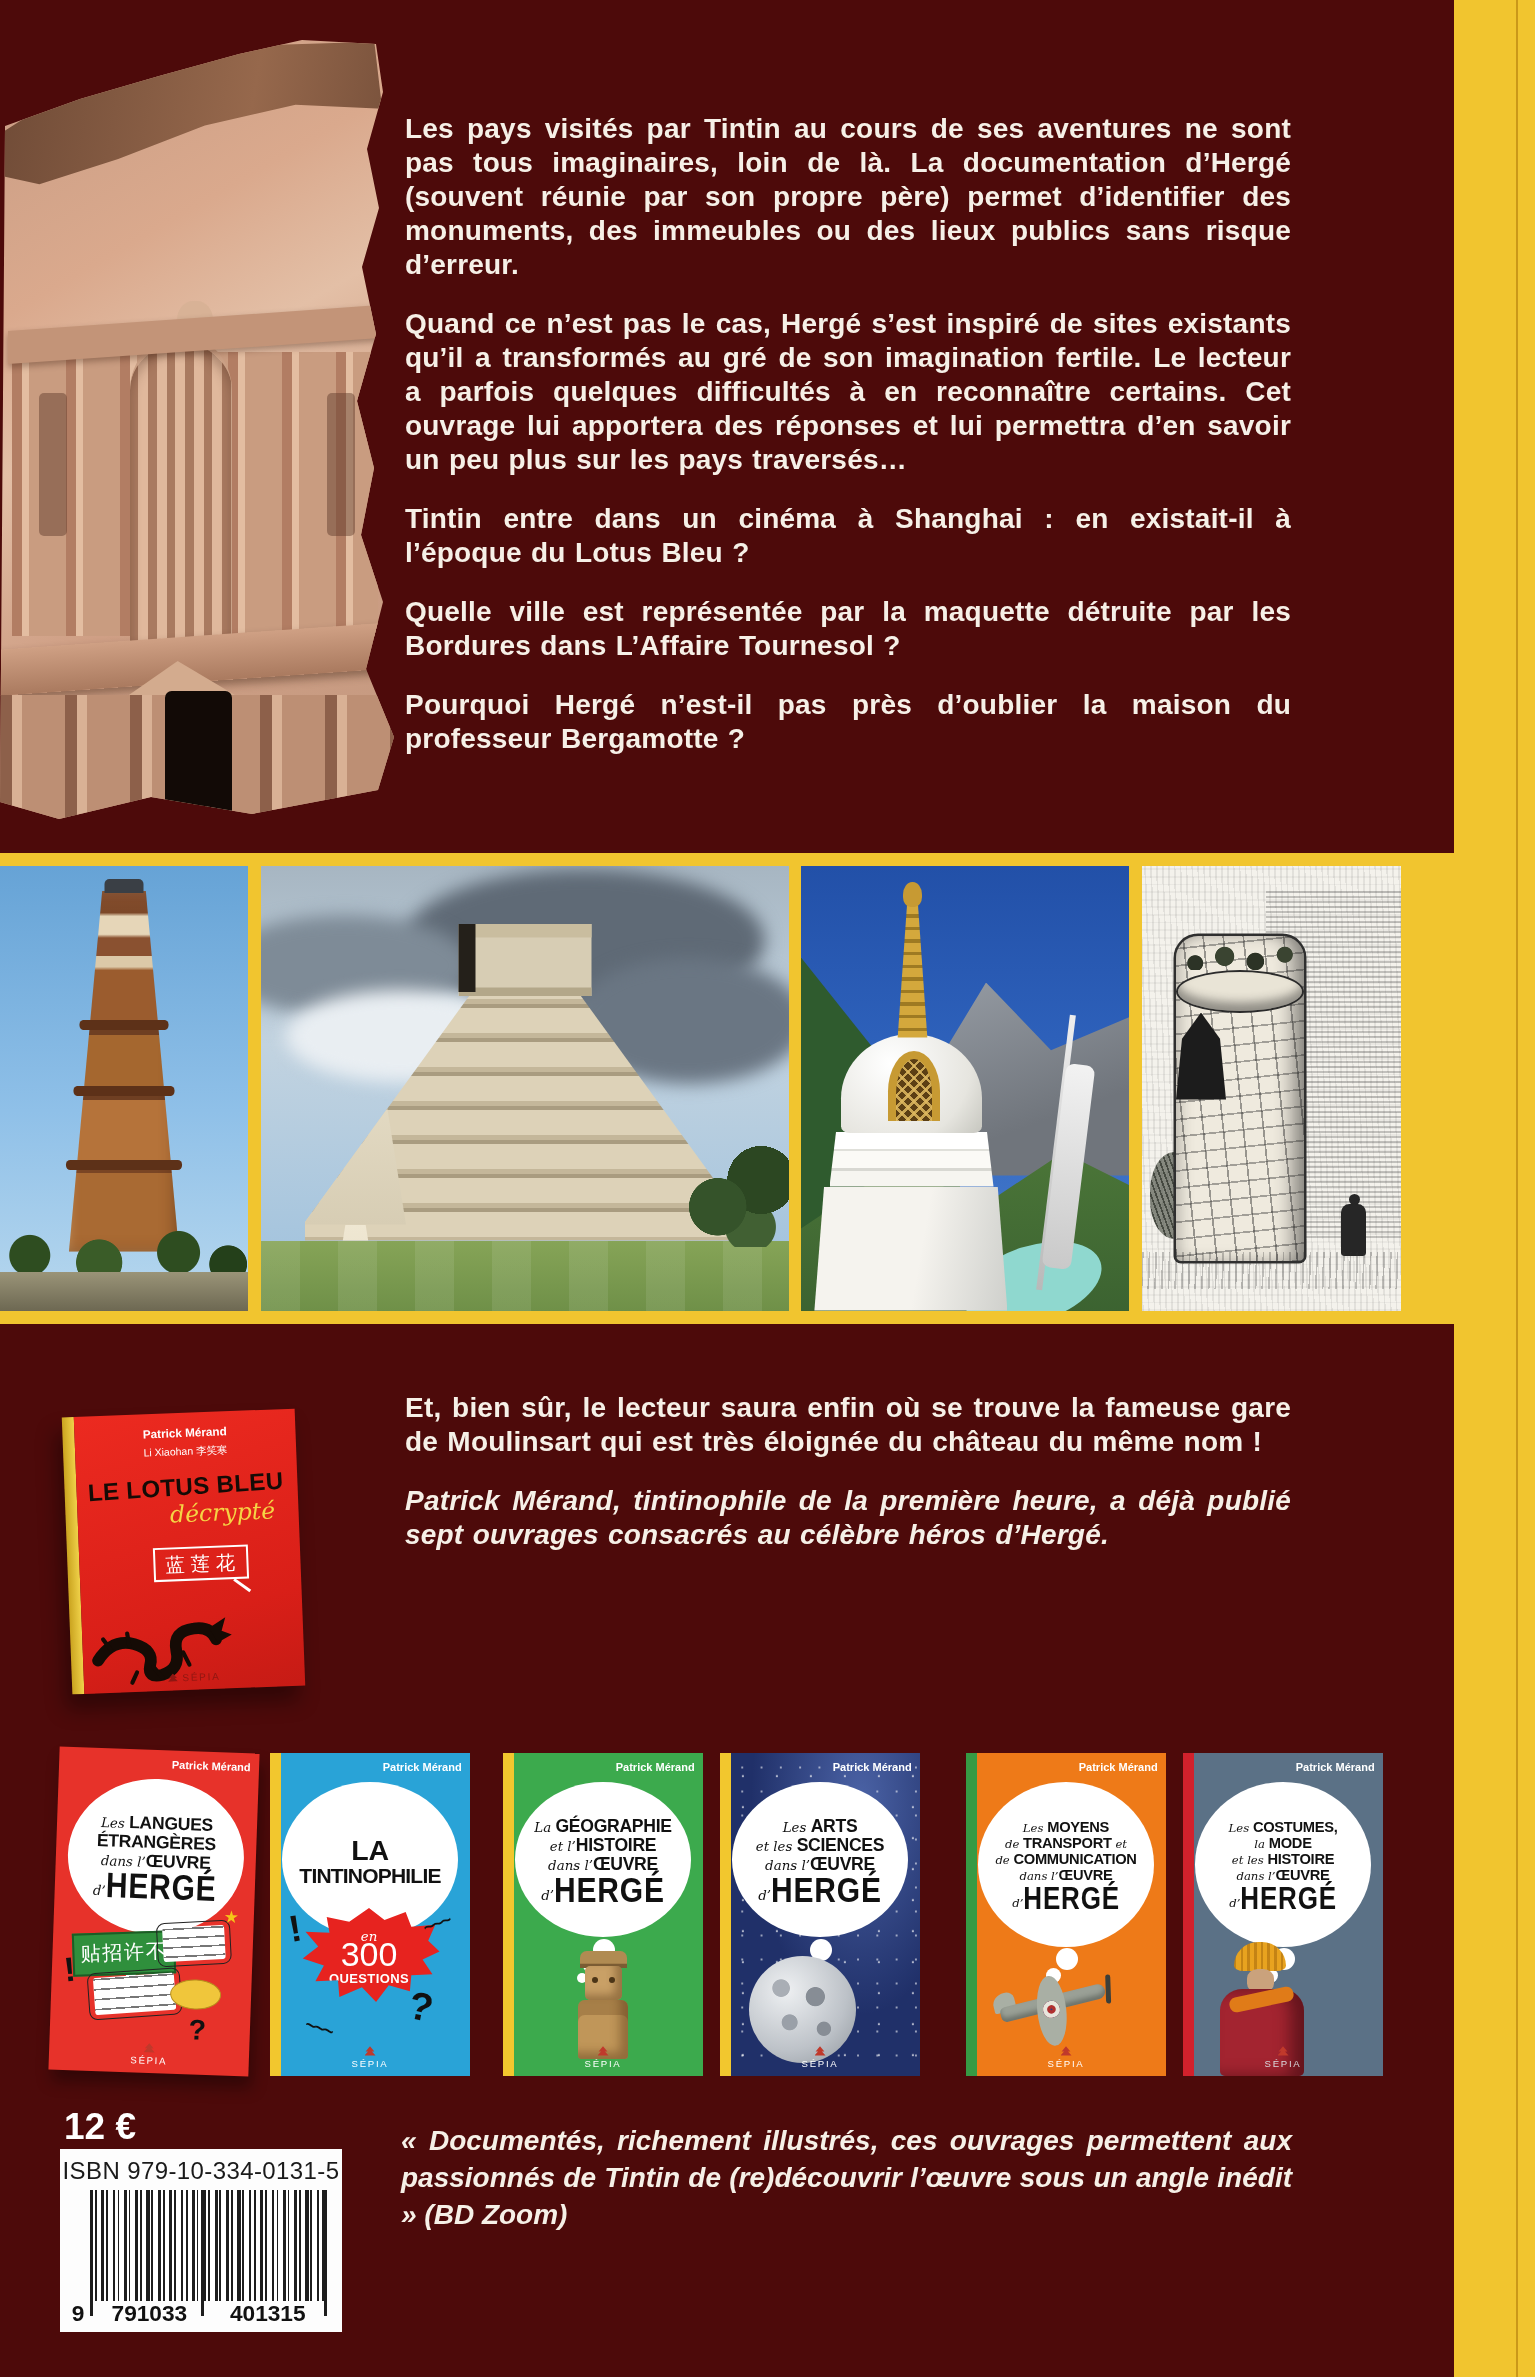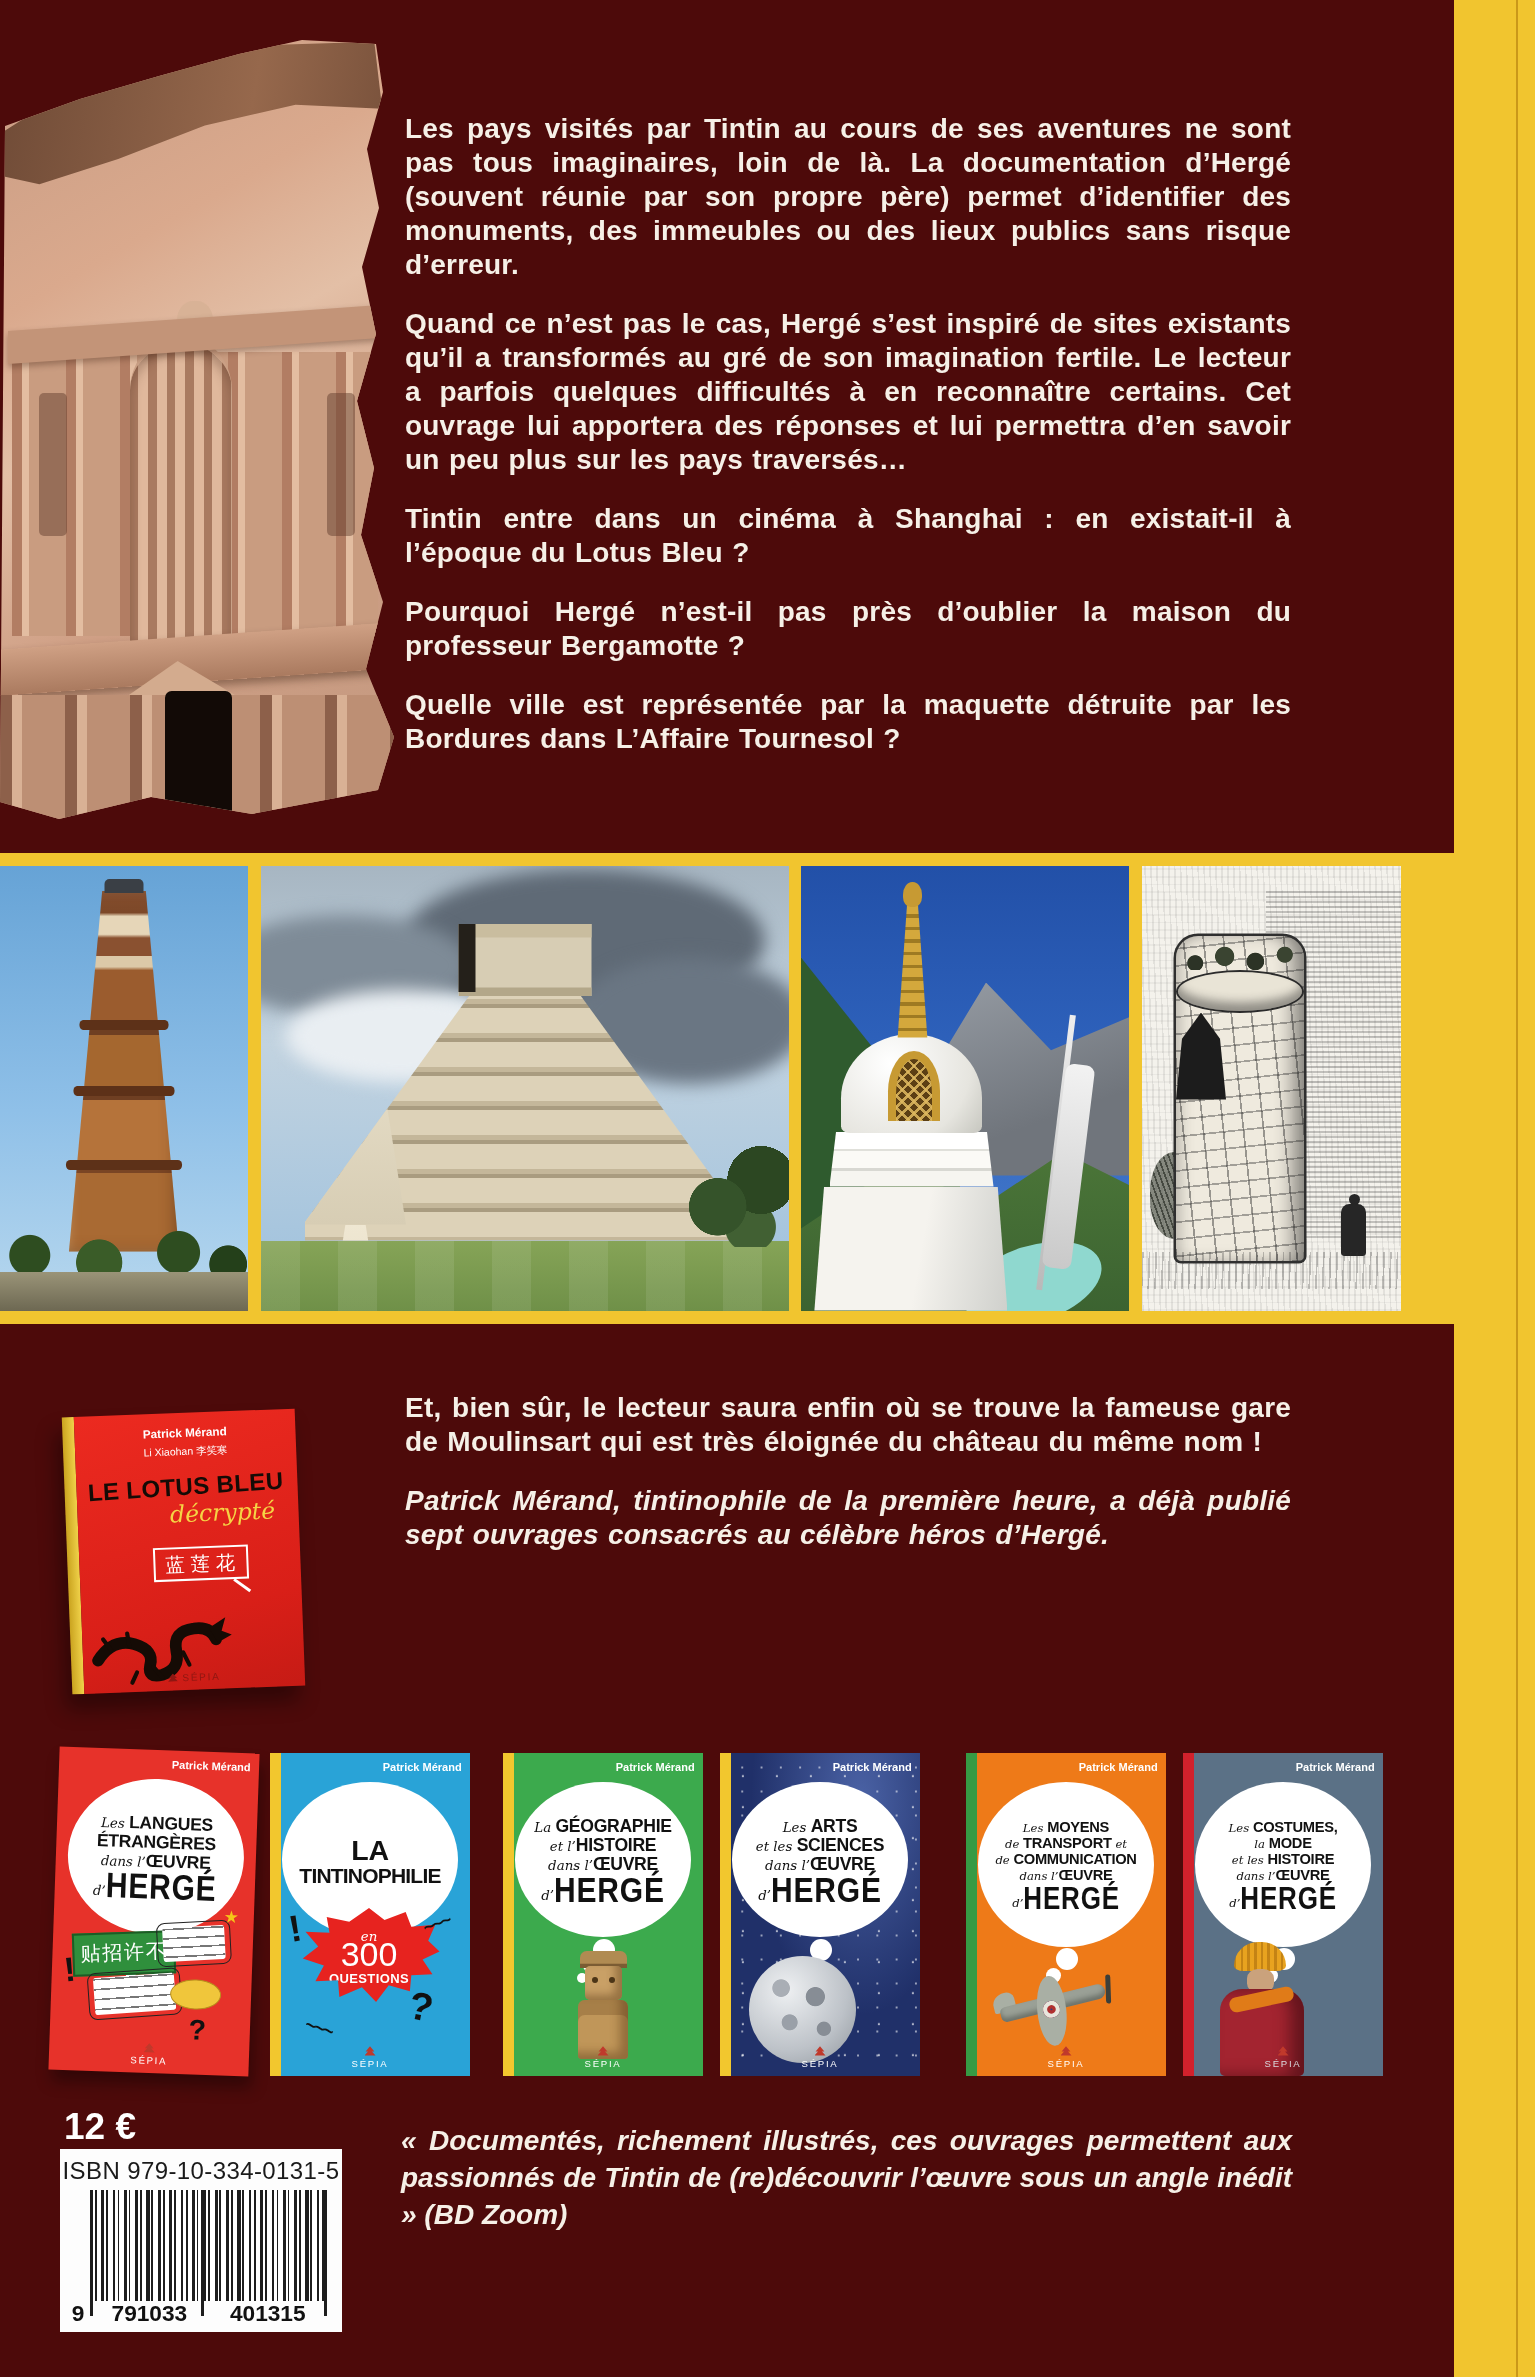--- a/index.html
+++ b/index.html
@@ -336,22 +336,22 @@
     <div class="p-ped-low"></div>
     <div class="p-cols-low"></div>
     <div class="p-door"></div>
     <div class="p-overhang"></div>
   </div>
 
   <section class="copy intro">
     <p>Les pays visités par Tintin au cours de ses aventures ne sont pas tous imaginaires, loin de là. La documentation d’Hergé (souvent réunie par son propre père) permet d’identifier des monuments, des immeubles ou des lieux publics sans risque d’erreur.</p>
     <p>Quand ce n’est pas le cas, Hergé s’est inspiré de sites existants qu’il a transformés au gré de son imagination fertile. Le lecteur a parfois quelques difficultés à en reconnaître certains. Cet ouvrage lui apportera des réponses et lui permettra d’en savoir un peu plus sur les pays traversés…</p>
     <p><span>Tintin entre dans un cinéma à Shanghai : en existait-il à l’époque du </span><span class="it">Lotus Bleu</span><span> ?</span></p>
+    <p><span>Quelle ville est représentée par la maquette détruite par les Bordures dans </span><span class="it">L’Affaire Tournesol</span><span> ?</span></p>
     <p>Pourquoi Hergé n’est-il pas près d’oublier la maison du professeur Bergamotte ?</p>
-    <p><span>Quelle ville est représentée par la maquette détruite par les Bordures dans </span><span class="it">L’Affaire Tournesol</span><span> ?</span></p>
   </section>
 
   <div class="strip">
     <div class="photo ph-qutub">
       <div class="q-sky"></div>
       <div class="q-minar"></div>
       <div class="q-bal b1"></div>
       <div class="q-bal b2"></div>
       <div class="q-bal b3"></div>
       <div class="q-top"></div>

